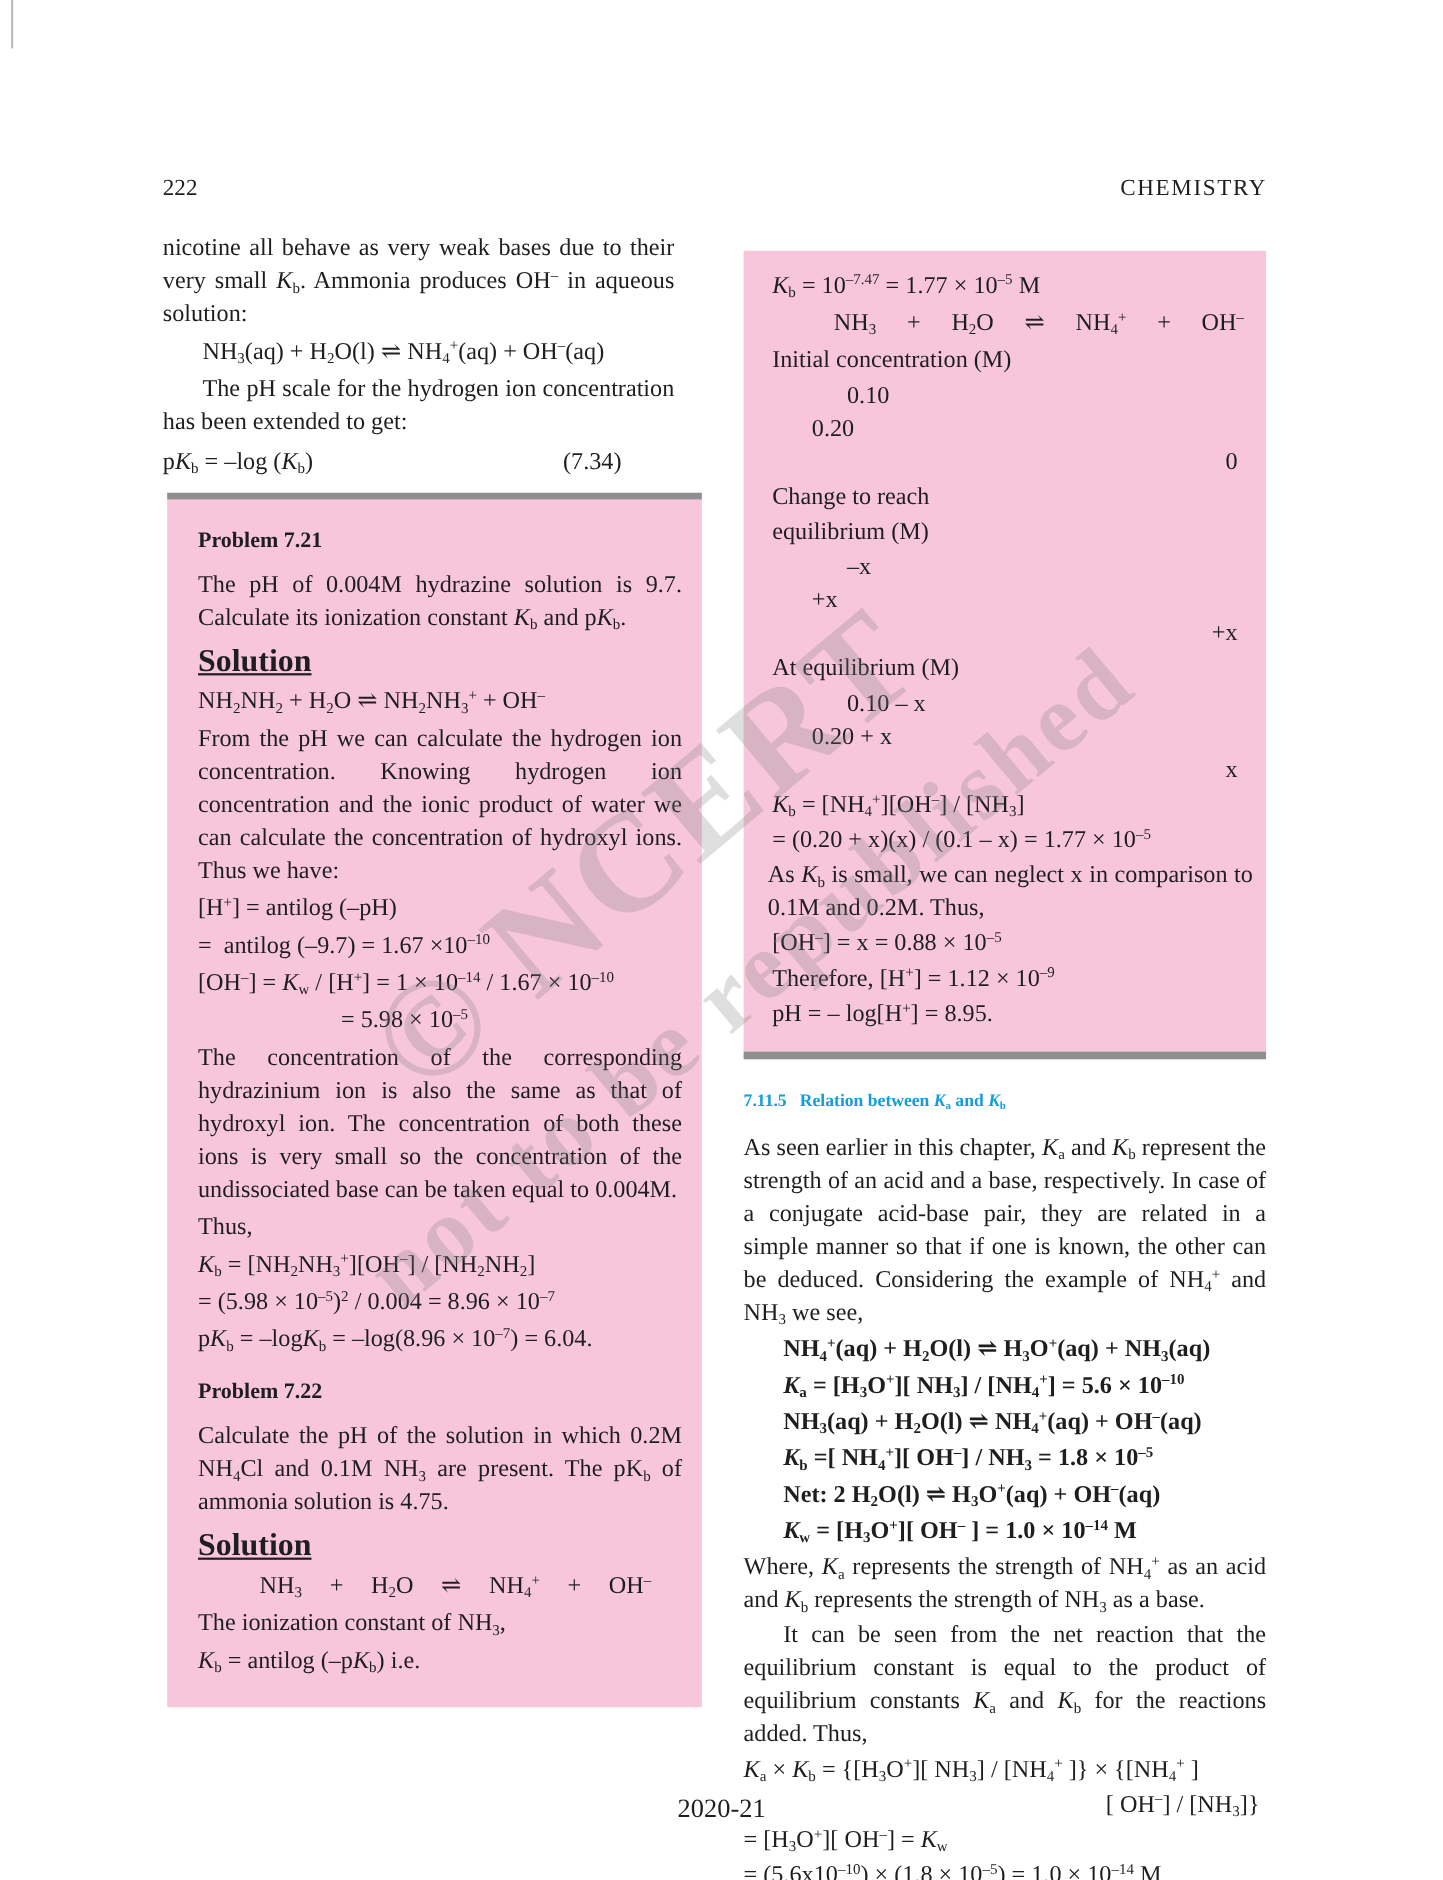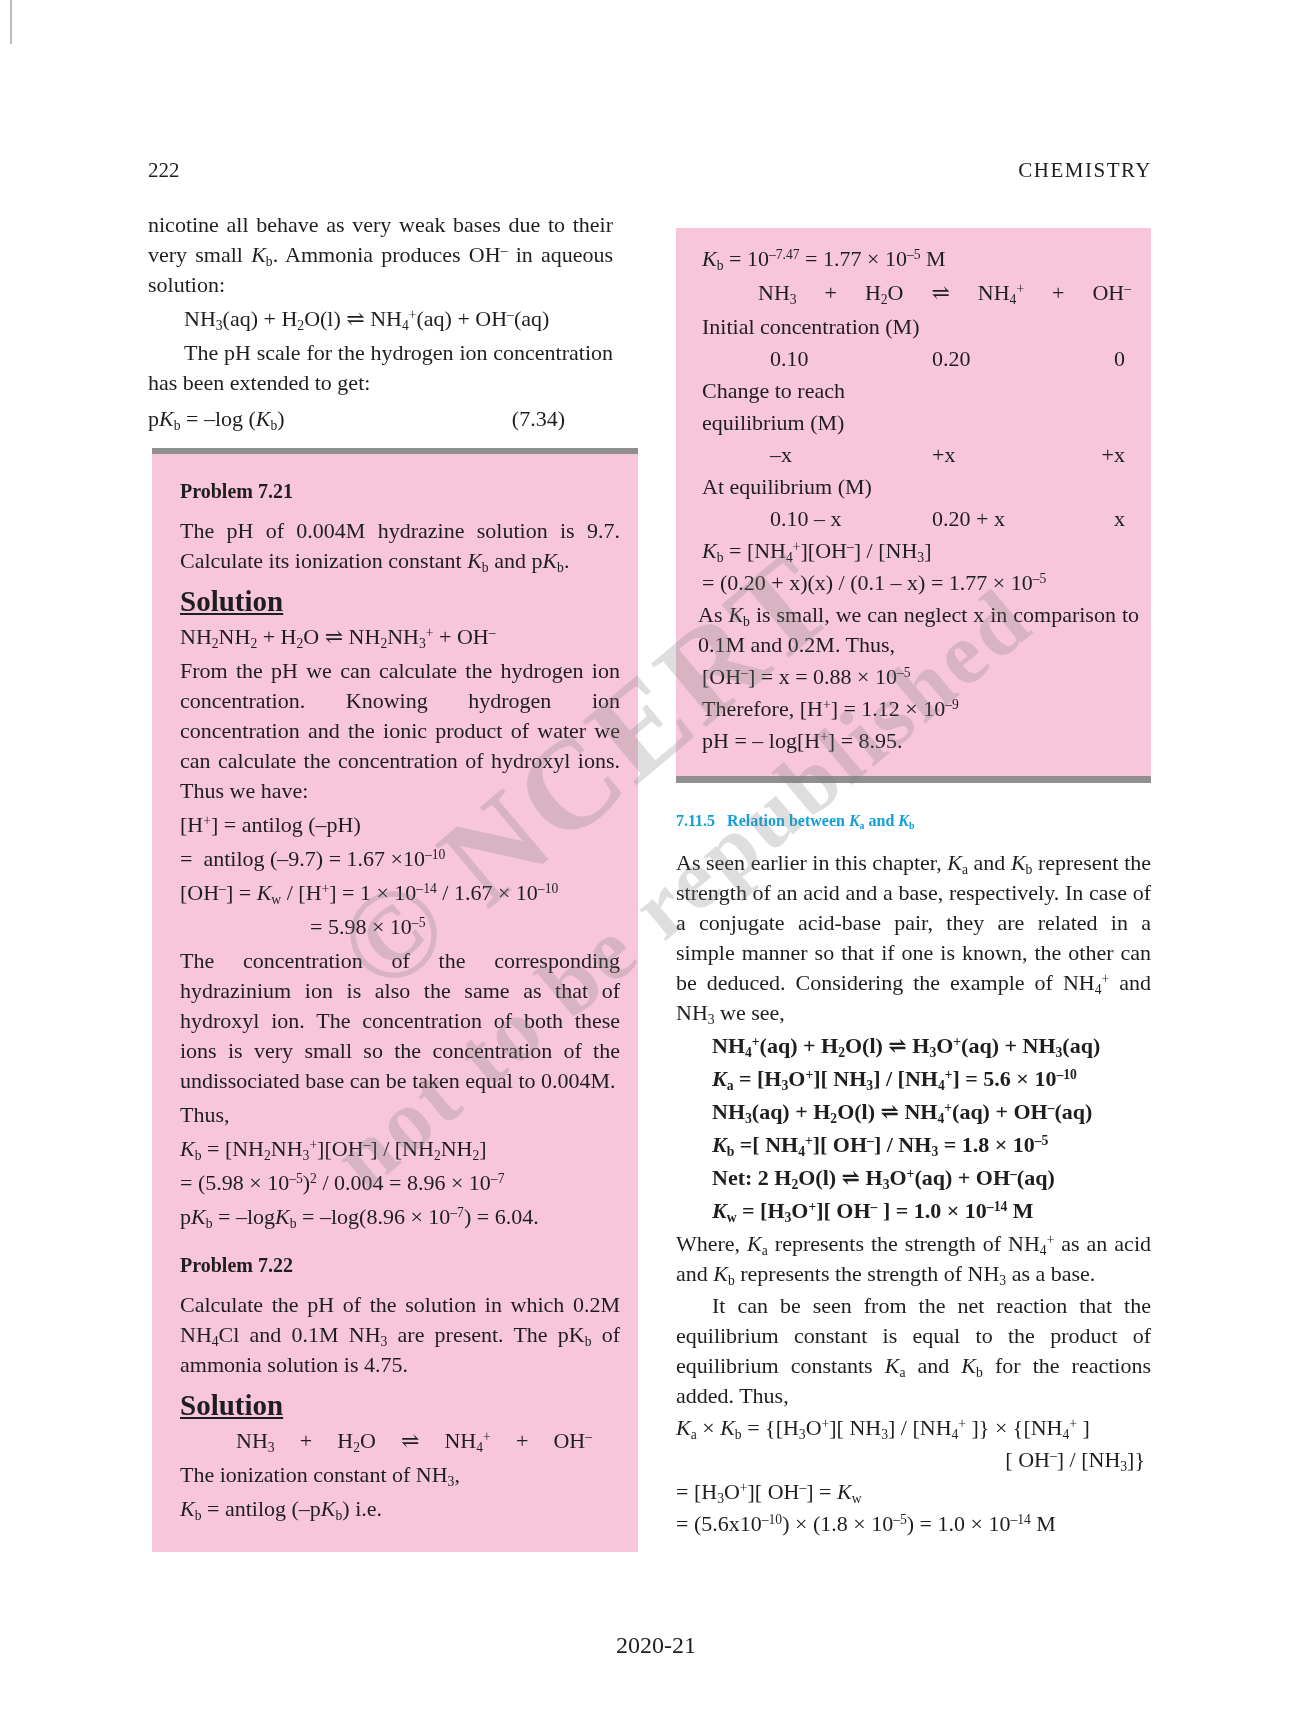--- a/index.html
+++ b/index.html
@@ -38,21 +38,21 @@
   .prob-title{font-size:20px;font-weight:bold;margin:6px 0 10px;}
   .prob-title.second{margin-top:18px;}
   .sol-label{font-weight:bold;font-size:29px;margin:10px 0 6px;text-decoration:underline;}
   .thus-label{margin:4px 0;}
   .ml130{margin-left:130px;}
 
   .eqrow{display:flex;justify-content:space-between;margin:4px 0;}
   .box-left .eqrow{margin-left:56px;margin-right:28px;}
   .box-right .eqrow{margin-left:60px;margin-right:8px;}
 
-  .row3{display:flex;margin:2px 0;}
+  .row3{display:flex;margin:2px 0;flex-direction:column;}
   .row3 .c1{flex:0 0 44%;padding-left:72px;box-sizing:border-box;}
   .row3 .c2{flex:0 0 36%;padding-left:40px;box-sizing:border-box;}
   .row3 .c3{flex:1;text-align:right;padding-right:14px;}
 
   .box-right .bline{margin:2px 0;padding-left:22px;}
   .box-right .bline.flush{padding-left:4px;}
   .box-right p.just{padding-left:0;}
 
   .section-head{color:var(--blue,#0f9fda);font-size:16px;font-weight:bold;margin:30px 0 12px;}
   .sec-eq{margin:3px 0 3px 36px;font-weight:bold;}

